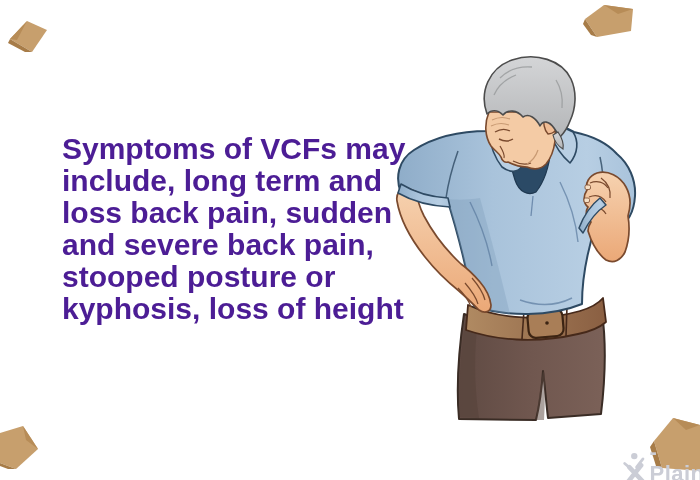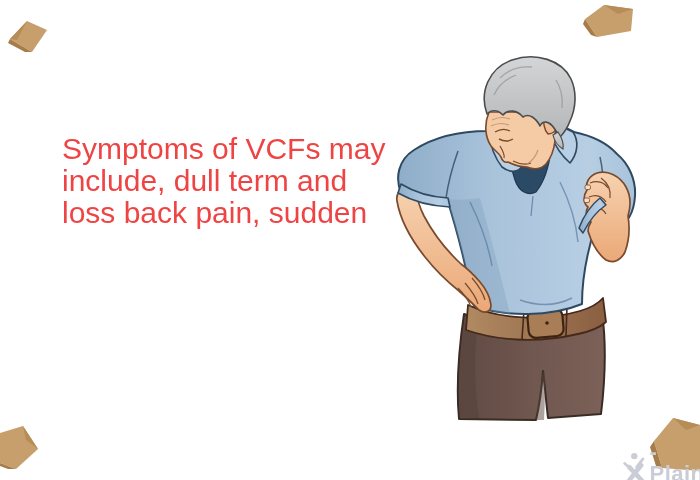--- a/index.html
+++ b/index.html
@@ -2,21 +2,21 @@
 <html><head>
 <meta charset="utf-8">
 <style>
   html,body{margin:0;padding:0;background:#fff;}
   .page{
     position:relative;width:700px;height:480px;overflow:hidden;
     background:#ffffff;font-family:"Liberation Sans",sans-serif;
   }
   .symptom-text{
     position:absolute;left:62px;top:133px;width:345px;
-    font-size:30px;line-height:32px;color:#ef4444;font-weight:400;
+    font-size:30px;line-height:32px;color:#4c1d95;font-weight:700;
     letter-spacing:0px;
   }
   .man-svg{position:absolute;left:0;top:0;}
   .corner-svg{position:absolute;}
   .corner-tl{left:6px;top:18px;}
   .corner-tr{left:580px;top:2px;}
   .corner-bl{left:0px;top:422px;}
   .corner-br{left:646px;top:414px;}
   .logo{
     position:absolute;left:621px;top:441px;display:flex;align-items:flex-end;
@@ -47,22 +47,25 @@
     <polygon points="0,41 16,47 8,47 0,44" fill="#a77c48"></polygon>
   </svg>
   <svg class="corner-svg corner-br" width="54" height="62">
     <polygon points="8,27 27,4 54,11 54,57 16,54" fill="#c79f6d"></polygon>
     <polygon points="8,27 16,54 10,52 4,33" fill="#a77c48"></polygon>
     <polygon points="27,4 54,11 40,16" fill="#b78c57"></polygon>
   </svg>
 
   <div class="symptom-text">
     <div>Symptoms of VCFs may</div>
-    <div>include, dull term and</div>
+    <div>include, long term and</div>
     <div>loss back pain, sudden</div>
+    <div>and severe back pain,</div>
+    <div>stooped posture or</div>
+    <div>kyphosis, loss of height</div>
   </div>
 
   <svg class="man-svg" width="700" height="480" viewBox="0 0 700 480">
     <defs>
       <linearGradient id="shirtGrad" x1="0" y1="0" x2="1" y2="0">
         <stop offset="0" stop-color="#8fadc9"></stop>
         <stop offset="0.4" stop-color="#a9c3db"></stop>
         <stop offset="0.8" stop-color="#b7cee3"></stop>
         <stop offset="1" stop-color="#a9c3db"></stop>
       </linearGradient>

